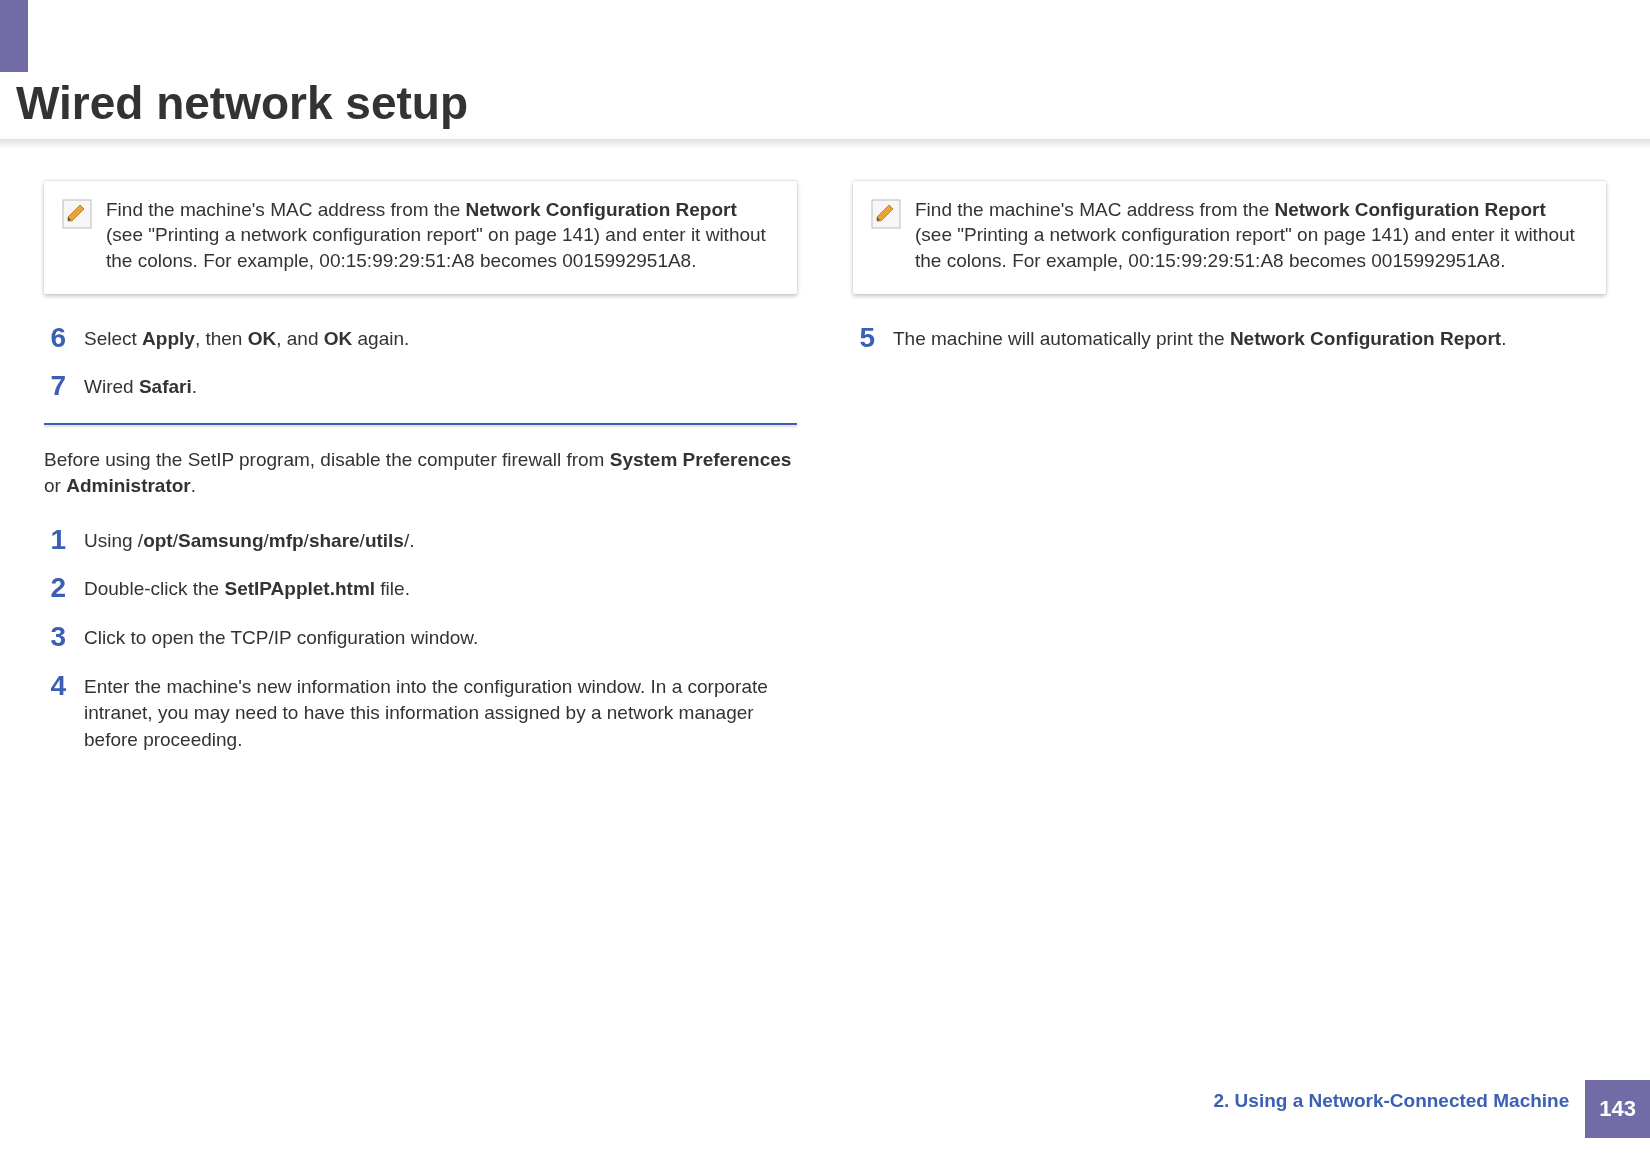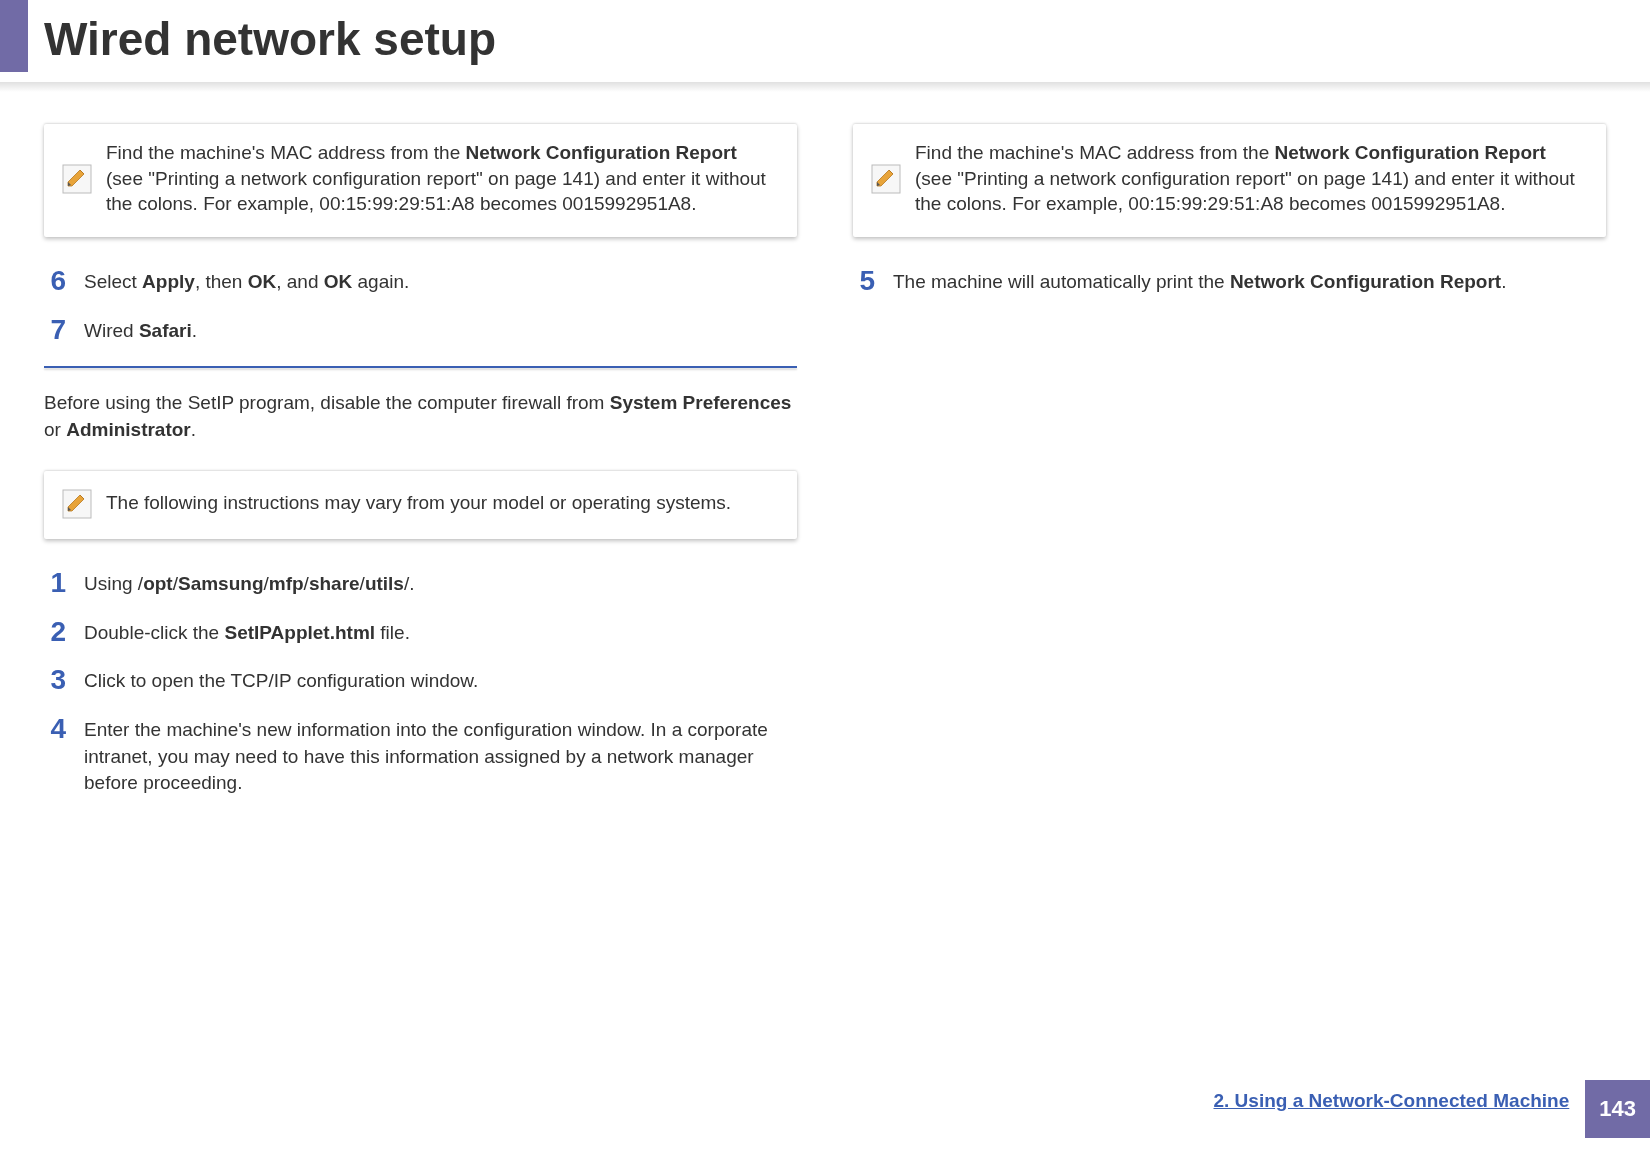--- a/index.html
+++ b/index.html
@@ -7,22 +7,23 @@
     font-family: "Segoe UI", Arial, sans-serif;
     background: #fff;
     width: 1650px;
     height: 1158px;
     position: relative;
     color: #333;
   }
 
   .header-bar {
     display: flex;
-    align-items: center;
+    align-items: flex-start;
     margin-bottom: 10px;
+    flex-direction: column;
   }
   .header-accent {
     width: 28px;
     background: #716ba6;
     height: 72px;
   }
   .header-title {
     font-size: 46px;
     font-weight: 700;
     color: #333;
@@ -46,21 +47,21 @@
     min-width: 0;
   }
 
   .note-box {
     background: #fff;
     box-shadow: 0 2px 4px rgba(0,0,0,0.25), 0 -1px 2px rgba(0,0,0,0.1);
     border-radius: 2px;
     padding: 16px 18px 20px 18px;
     display: flex;
     gap: 14px;
-    align-items: center;
+    align-items: flex-start;
     margin-bottom: 32px;
     font-size: 19px;
     line-height: 1.35;
     color: #333;
   }
   .note-icon {
     flex-shrink: 0;
     width: 30px;
     height: 30px;
     margin-top: 2px;
@@ -109,21 +110,20 @@
     bottom: 20px;
     right: 0;
     display: flex;
     align-items: stretch;
   }
   .footer-chapter {
     color: #3a5fb3;
     font-weight: 700;
     font-size: 19px;
     padding: 10px 16px 10px 0;
-    text-decoration: underline;
   }
   .footer-page {
     background: #716ba6;
     color: #fff;
     font-weight: 700;
     font-size: 22px;
     padding: 16px 14px;
   }
 
   b { font-weight: 700; }
@@ -168,69 +168,58 @@
         <span>Wired </span><b>Safari</b><span>.</span>
       </div>
     </div>
 
     <div class="section-sep"></div>
 
     <p class="para">
       <span>Before using the SetIP program, disable the computer firewall from </span><b>System Preferences</b><span> or </span><b>Administrator</b><span>.</span>
     </p>
 
+
+    <div class="step-line">
+      <div class="step-num">1</div>
+      <div class="step-body">
+        <span>Using /</span><b>opt</b><span>/</span><b>Samsung</b><span>/</span><b>mfp</b><span>/</span><b>share</b><span>/</span><b>utils</b><span>/.</span>
+      </div>
+    </div>
+
+    <div class="step-line">
+      <div class="step-num">2</div>
+      <div class="step-body">
+        <span>Double-click the </span><b>SetIPApplet.html</b><span> file.</span>
+      </div>
+    </div>
+
+    <div class="step-line">
+      <div class="step-num">3</div>
+      <div class="step-body">Click to open the TCP/IP configuration window.</div>
+    </div>
+
+    <div class="step-line">
+      <div class="step-num">4</div>
+      <div class="step-body">Enter the machine's new information into the configuration window. In a corporate intranet, you may need to have this information assigned by a network manager before proceeding.</div>
+    </div>
+
+  </div>
+
+  <div class="col">
+
     <div class="note-box">
       <div class="note-icon">
         <svg viewBox="0 0 30 30" width="30" height="30">
           <rect x="1" y="1" width="28" height="28" fill="#f7f7f7" stroke="#bbb" stroke-width="1"></rect>
           <path d="M6 22 L6 18 L18 6 L22 10 L10 22 Z" fill="#e8a43a" stroke="#b87820" stroke-width="0.8"></path>
           <path d="M18 6 L22 10" stroke="#b87820" stroke-width="1"></path>
           <path d="M6 22 L6 18 L9 21 Z" fill="#555"></path>
         </svg>
       </div>
-      <div>The following instructions may vary from your model or operating systems.</div>
-    </div>
-
-    <div class="step-line">
-      <div class="step-num">1</div>
-      <div class="step-body">
-        <span>Using /</span><b>opt</b><span>/</span><b>Samsung</b><span>/</span><b>mfp</b><span>/</span><b>share</b><span>/</span><b>utils</b><span>/.</span>
-      </div>
-    </div>
-
-    <div class="step-line">
-      <div class="step-num">2</div>
-      <div class="step-body">
-        <span>Double-click the </span><b>SetIPApplet.html</b><span> file.</span>
-      </div>
-    </div>
-
-    <div class="step-line">
-      <div class="step-num">3</div>
-      <div class="step-body">Click to open the TCP/IP configuration window.</div>
-    </div>
-
-    <div class="step-line">
-      <div class="step-num">4</div>
-      <div class="step-body">Enter the machine's new information into the configuration window. In a corporate intranet, you may need to have this information assigned by a network manager before proceeding.</div>
-    </div>
-
-  </div>
-
-  <div class="col">
-
-    <div class="note-box">
-      <div class="note-icon">
-        <svg viewBox="0 0 30 30" width="30" height="30">
-          <rect x="1" y="1" width="28" height="28" fill="#f7f7f7" stroke="#bbb" stroke-width="1"></rect>
-          <path d="M6 22 L6 18 L18 6 L22 10 L10 22 Z" fill="#e8a43a" stroke="#b87820" stroke-width="0.8"></path>
-          <path d="M18 6 L22 10" stroke="#b87820" stroke-width="1"></path>
-          <path d="M6 22 L6 18 L9 21 Z" fill="#555"></path>
-        </svg>
-      </div>
       <div>
         <span>Find the machine's MAC address from the </span><b>Network Configuration Report</b><span> (see "Printing a network configuration report" on page 141) and enter it without the colons. For example, 00:15:99:29:51:A8 becomes 0015992951A8.</span>
       </div>
     </div>
 
     <div class="step-line">
       <div class="step-num">5</div>
       <div class="step-body">
         <span>The machine will automatically print the </span><b>Network Configuration Report</b><span>.</span>
       </div>

